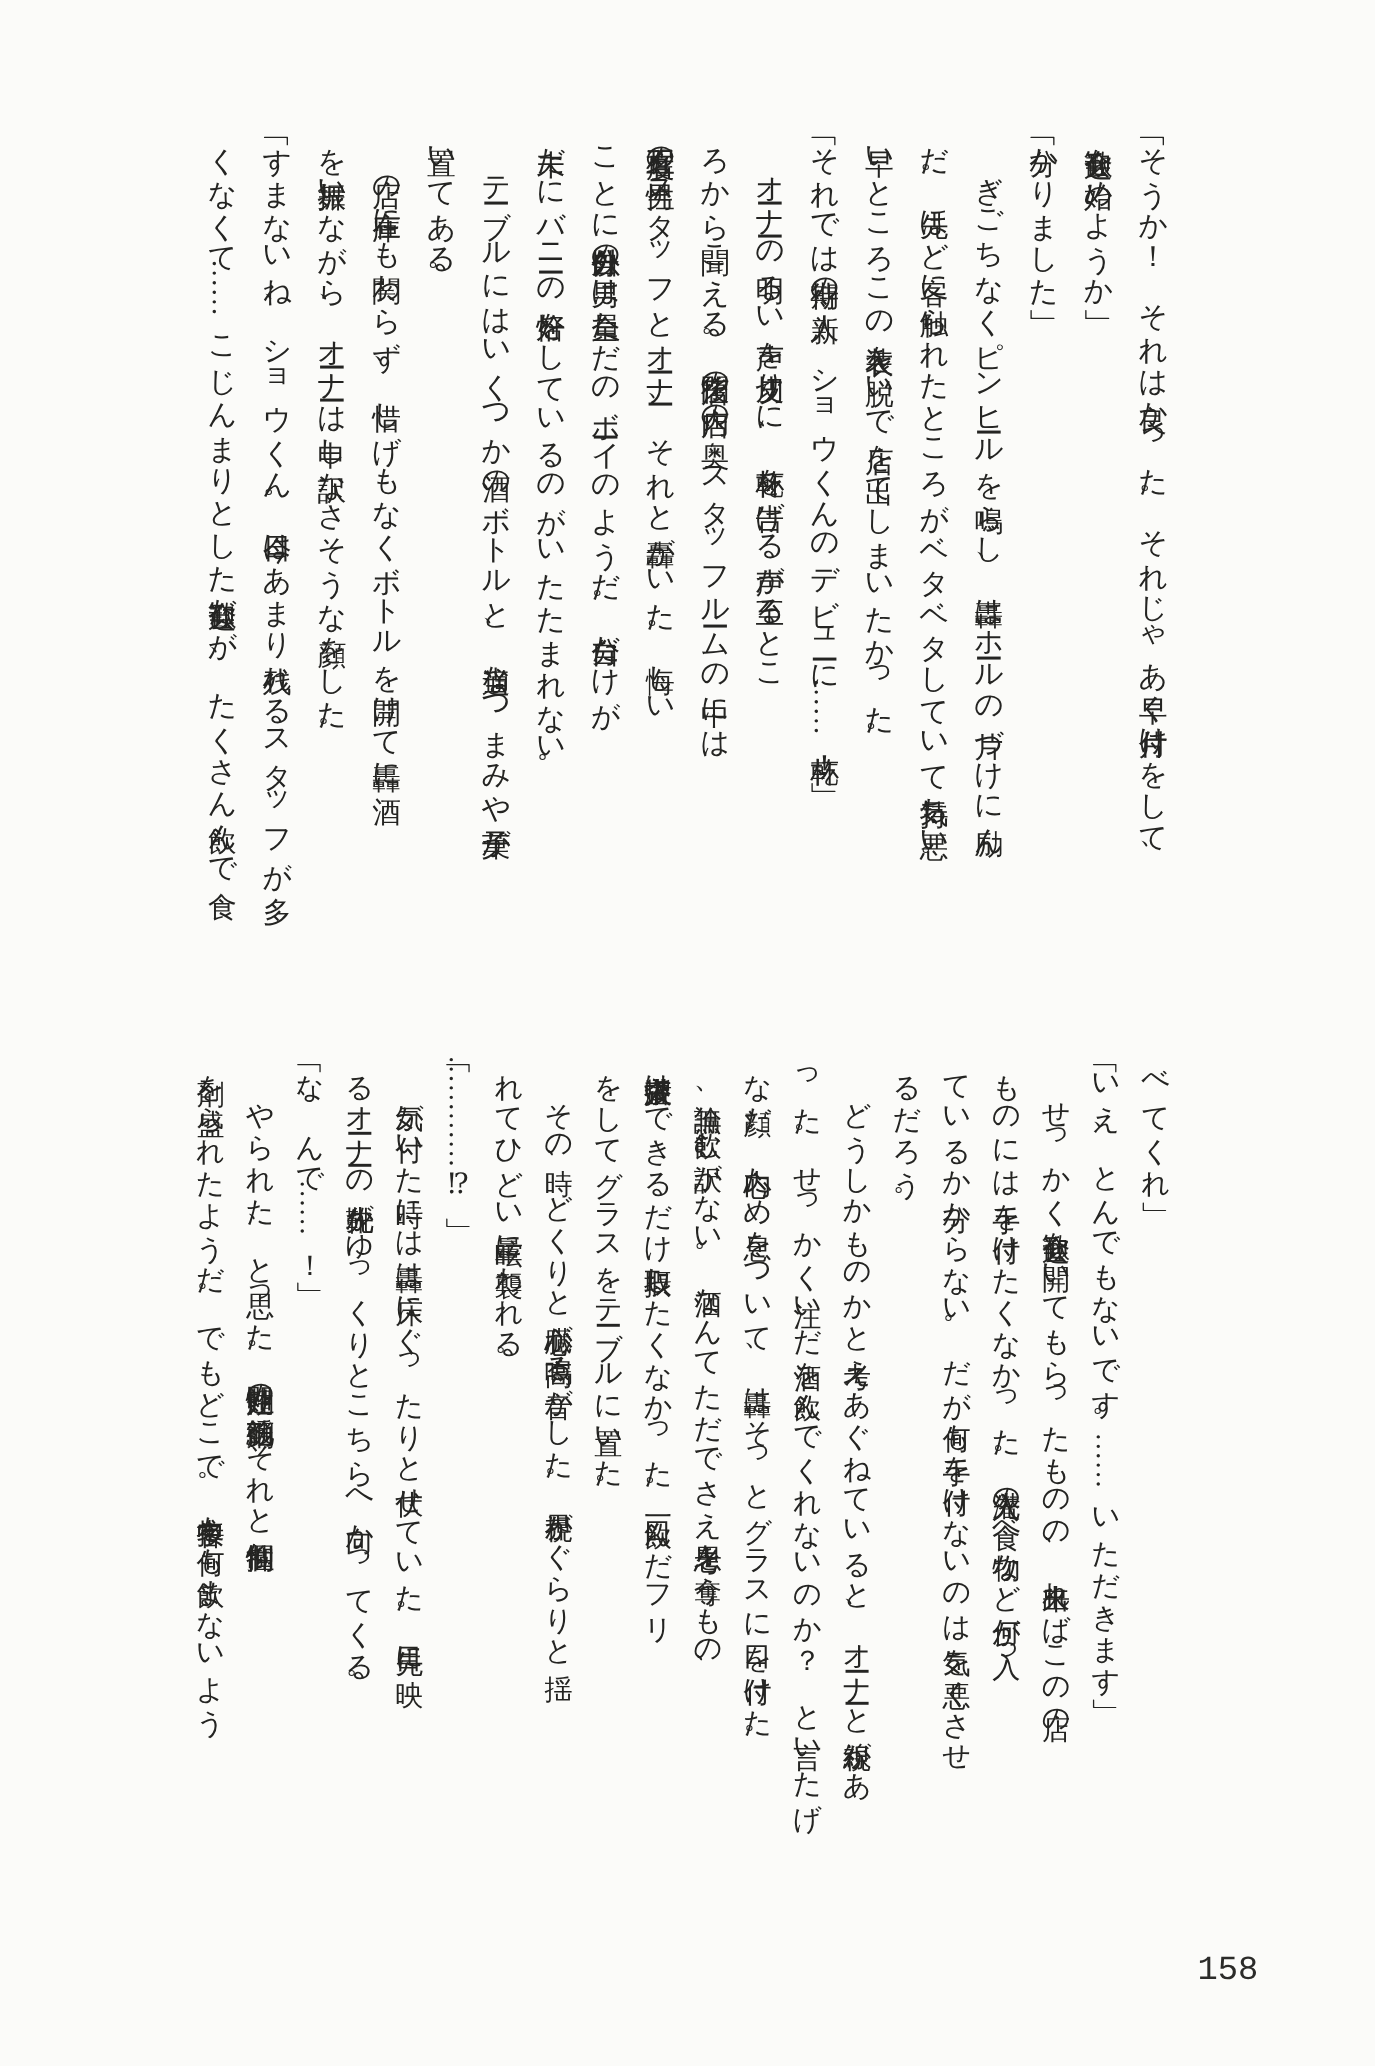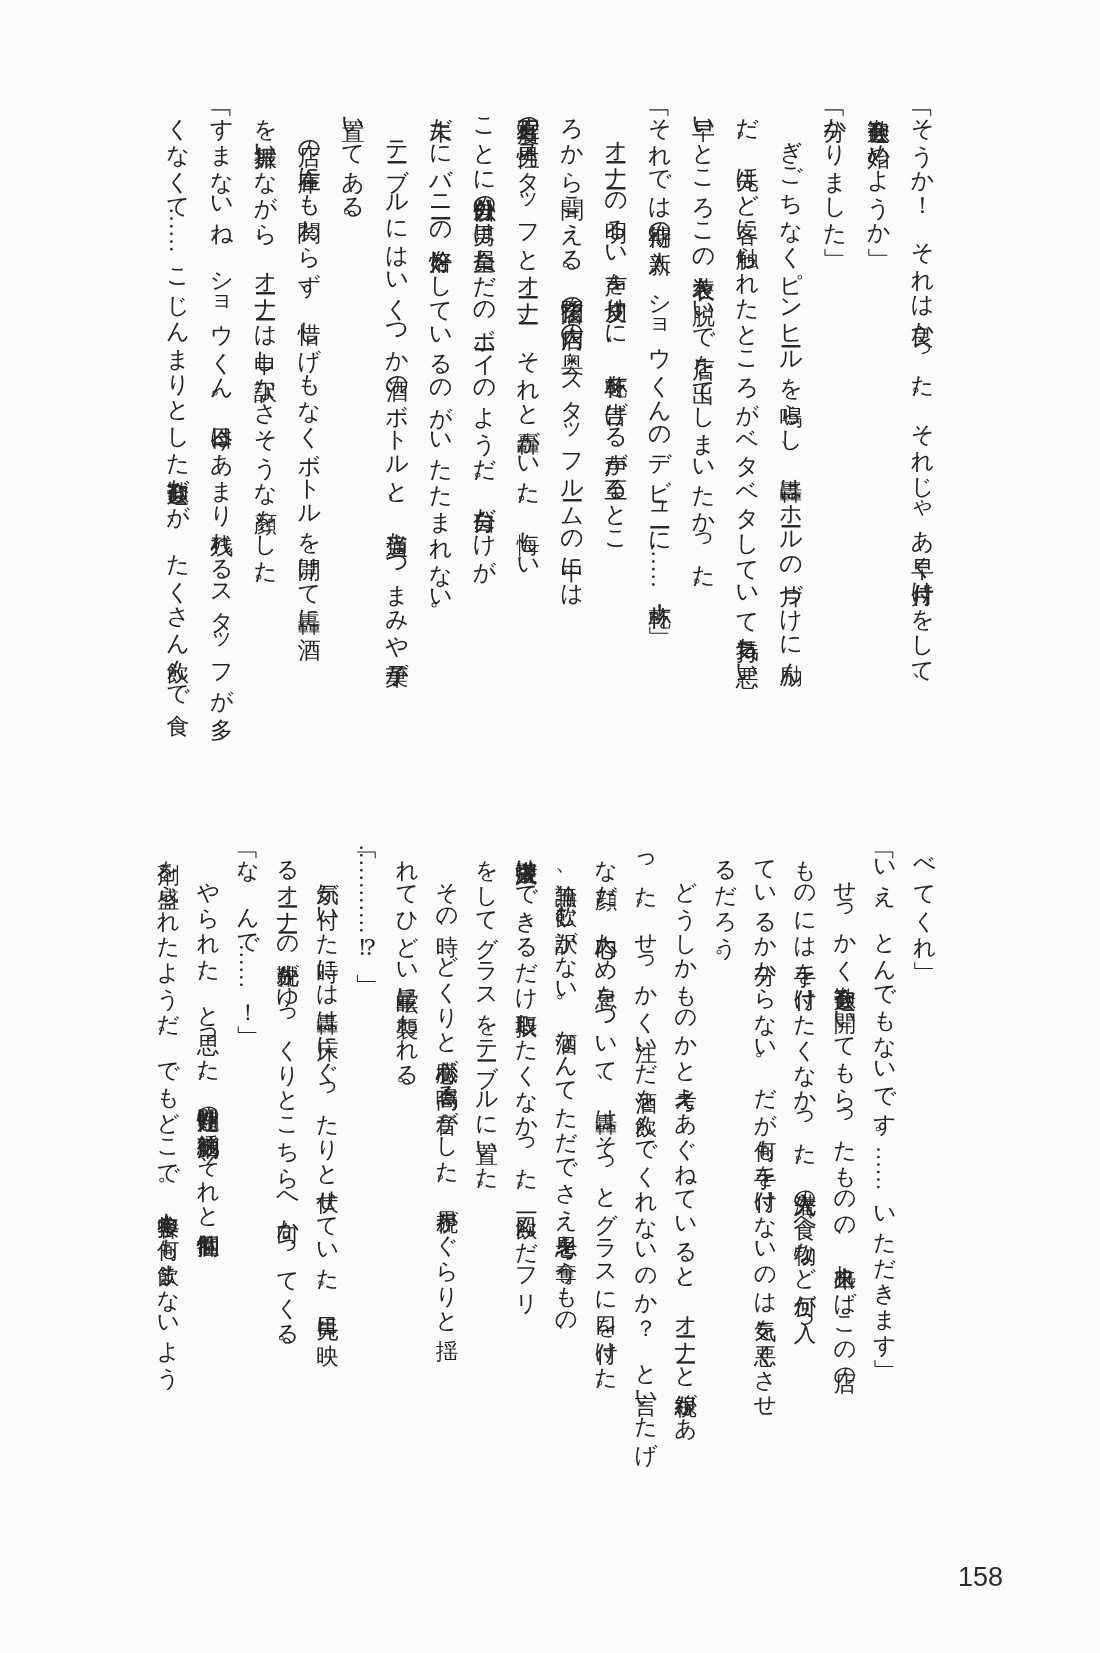--- a/index.html
+++ b/index.html
@@ -39,21 +39,21 @@
     font-size: 22.5px;
     line-height: 39.8px;
   }
   .tcol {
     white-space: pre;
   }
   .page-number {
     position: absolute;
     left: 958px;
     top: 1562px;
-    font-family: Liberation Sans, sans-serif;
+    font-family: Liberation Mono, monospace;
     font-size: 27px;
     color: #2b2b29;
   }
 </style>
 </head>
 <body>
 
 <div class="page">
   <section class="vblock vblock-top" id="top-block">
       <div class="tcol">「そうか！　それは良かった。それじゃあ早く片付けをして、</div>

